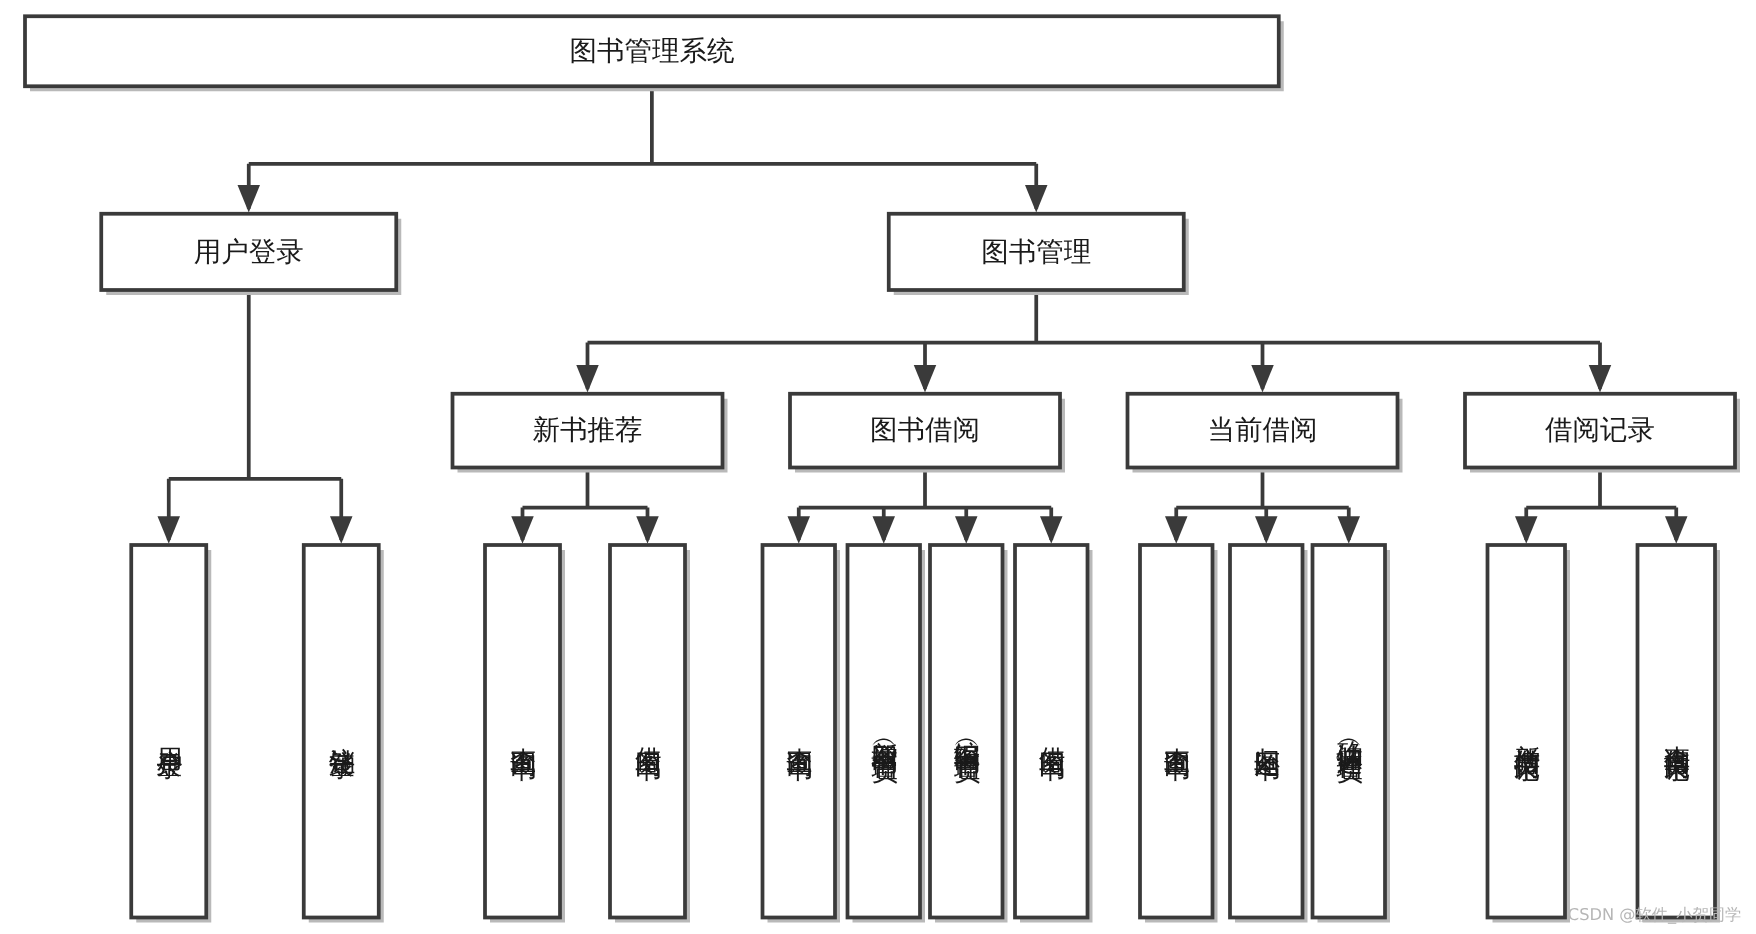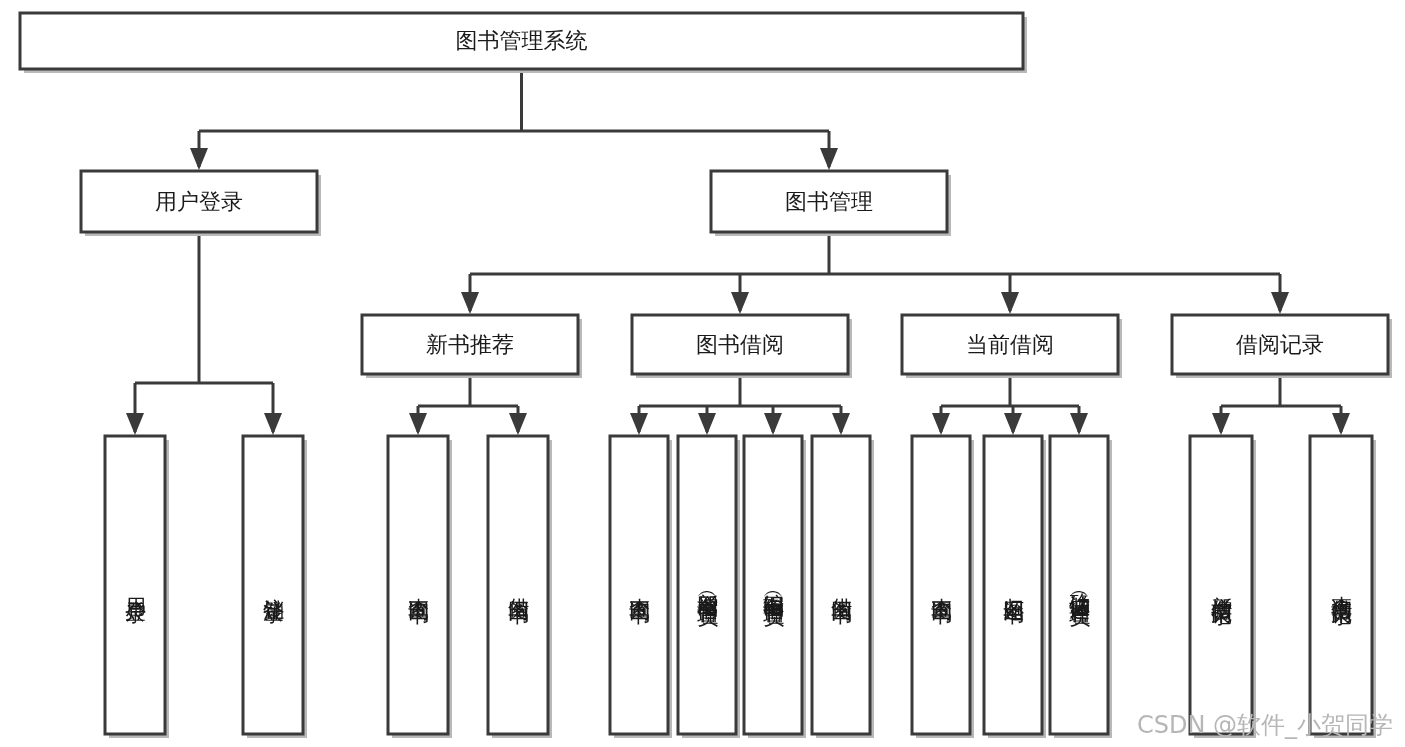--- a/index.html
+++ b/index.html
@@ -61,21 +61,21 @@
     text-align: center;
     white-space: nowrap;
     pointer-events: none;
     user-select: none;
   }
   .watermark {
     position: absolute;
     right: 12px;
     bottom: 6px;
     font-family: "DejaVu Sans", "Liberation Sans", sans-serif;
-    font-size: 24px;
+    font-size: 13px;
     color: #b6b6b6;
     white-space: nowrap;
     user-select: none;
   }
 </style>
 </head>
 <body>
 
 <div id="canvas">
 

